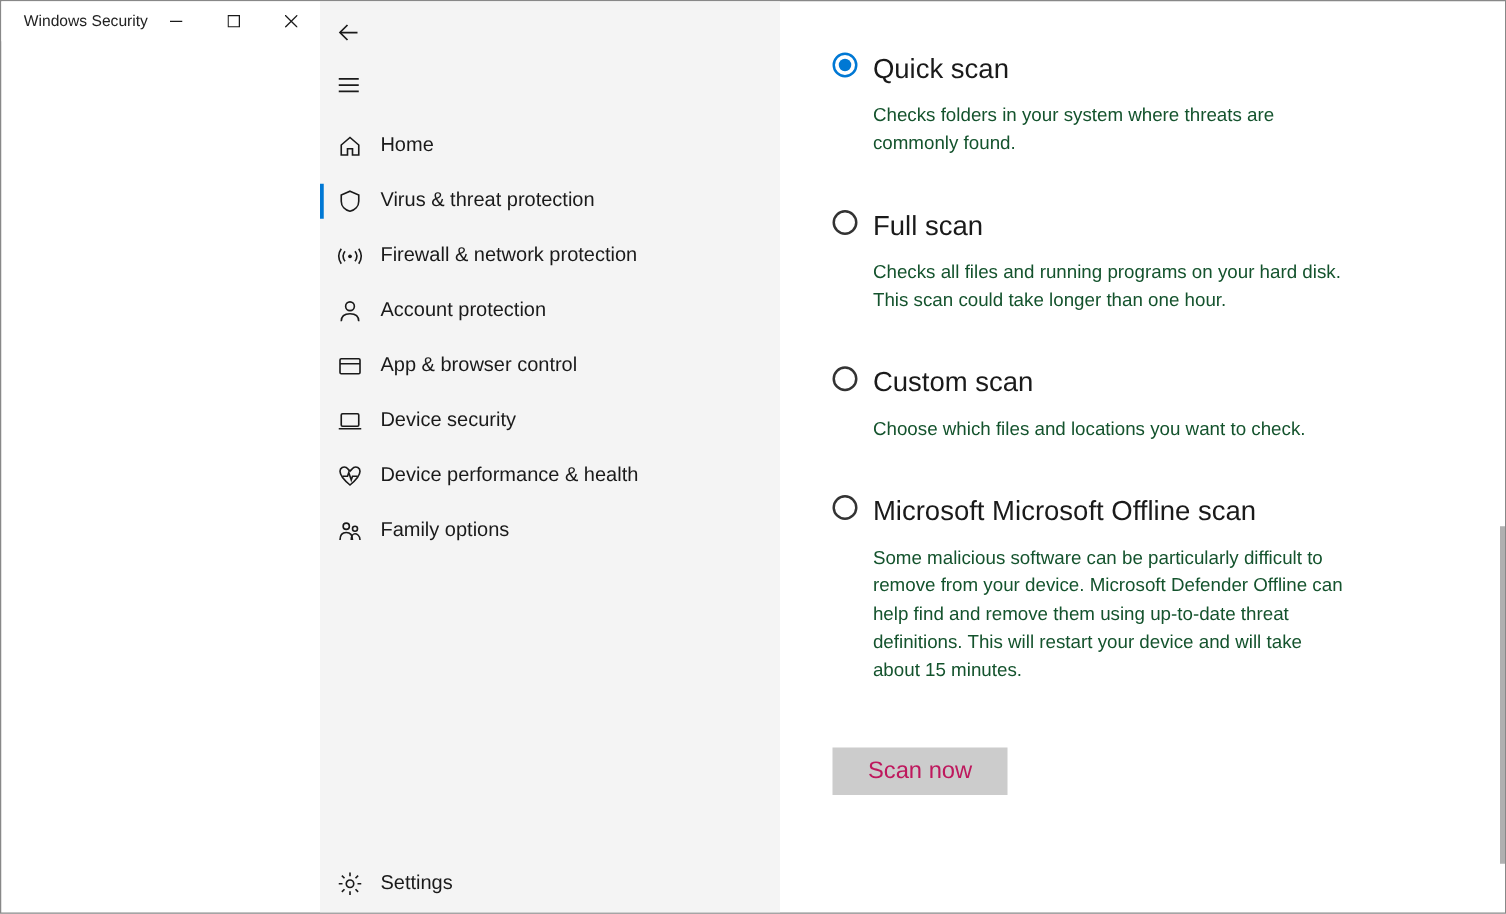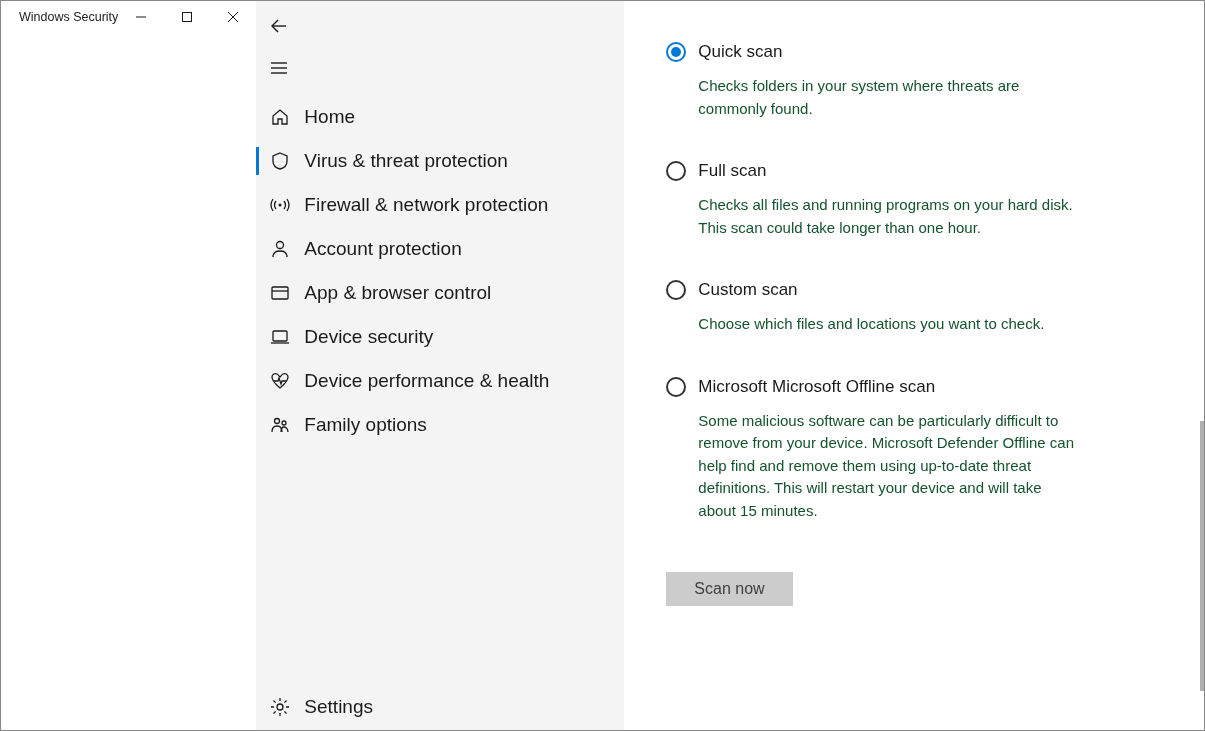--- a/index.html
+++ b/index.html
@@ -89,21 +89,21 @@
     background: #0078d4;
   }
   .nav-icon {
     width: 34px;
     display: flex;
     align-items: center;
     justify-content: flex-start;
   }
   .nav-icon svg { width: 20px; height: 20px; stroke: #1a1a1a; stroke-width: 1.3; fill: none; }
   .nav-label {
-    font-size: 19px;
+    font-size: 16px;
     color: #1a1a1a;
   }
   .sidebar-spacer { flex: 1; }
   .nav-settings {
     height: 46px;
     display: flex;
     align-items: center;
     padding-left: 14px;
   }
   .main {
@@ -139,37 +139,37 @@
   }
   .radio.checked::after {
     content: "";
     position: absolute;
     top: 3px; left: 3px; right: 3px; bottom: 3px;
     border-radius: 50%;
     background: #0078d4;
   }
   .scan-texts { flex: 1; }
   .scan-title {
-    font-size: 17px;
+    font-size: 22px;
     font-weight: 400;
     color: #1a1a1a;
     margin-bottom: 12px;
     line-height: 1.3;
   }
   .scan-desc {
     font-size: 15px;
     color: #14532d;
     line-height: 1.5;
     max-width: 380px;
   }
   .scan-now-btn {
     display: inline-block;
     background: #cccccc;
-    color: #404040;
-    font-size: 16px;
+    color: #be185d;
+    font-size: 19px;
     padding: 8px 28px;
     border: none;
     margin-top: 20px;
   }
   .scrollbar-track {
     position: absolute;
     right: 0;
     top: 420px;
     width: 4px;
     height: 270px;

